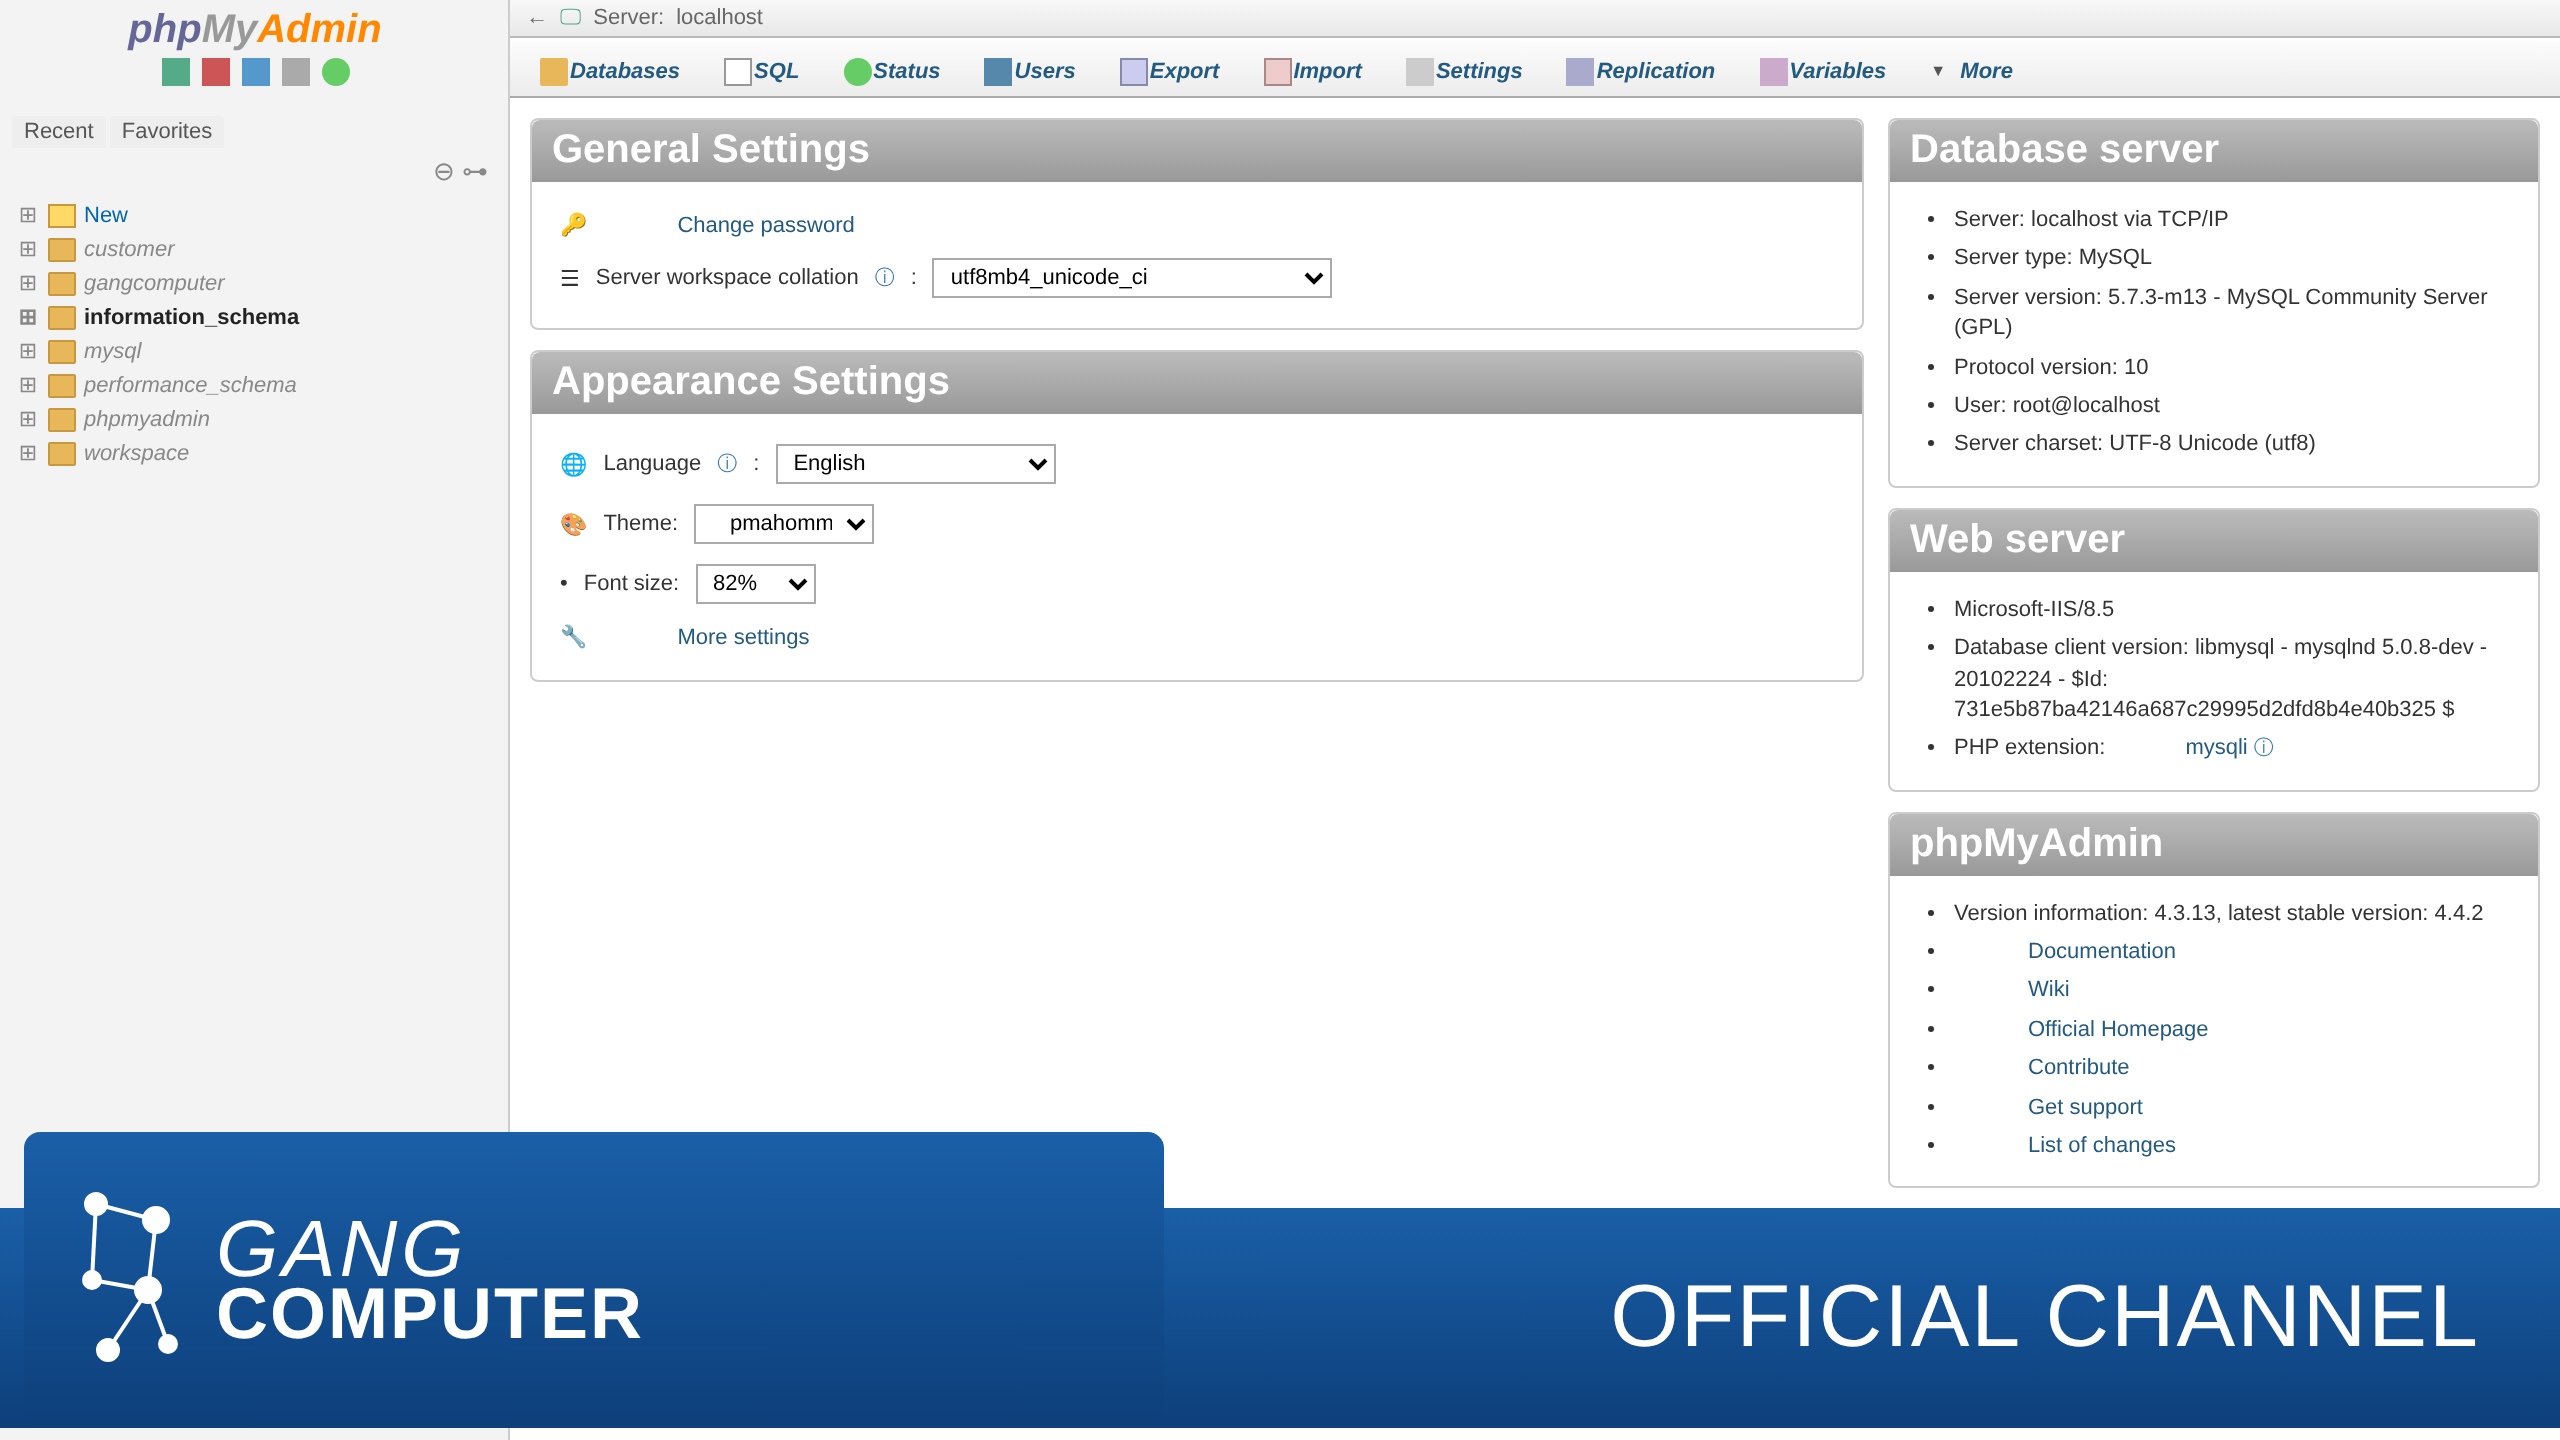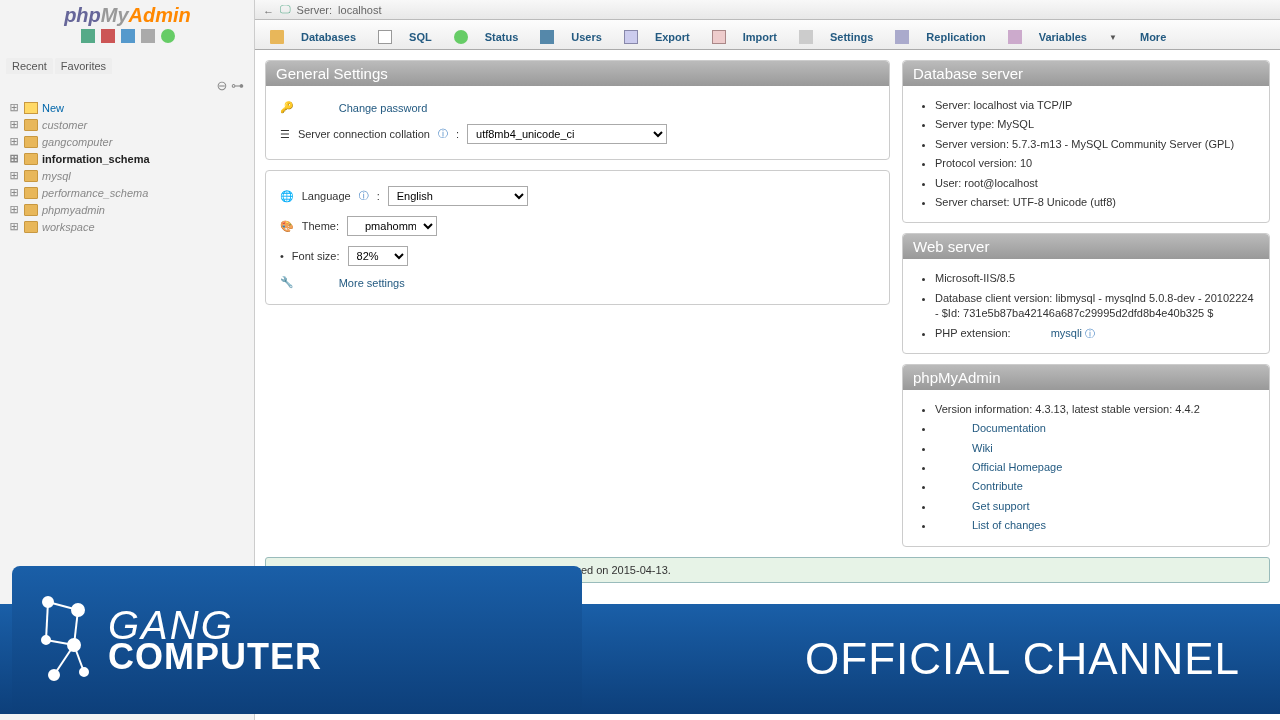--- a/index.html
+++ b/index.html
@@ -25,39 +25,39 @@
 .db-item .plus { color: #888; font-style: normal; width: 12px; text-align: center; }
 .db-icon { width: 14px; height: 12px; background: #e8b75a; border: 1px solid #c89840; border-radius: 1px; display: inline-block; }
 .new-icon { width: 14px; height: 12px; background: #ffd966; border: 1px solid #c89840; display: inline-block; }
 .new-link { color: #0066aa; font-style: normal; }
 
 
 .main { margin-left: 255px; background: #fff; }
 .server-bar { background: linear-gradient(#f8f8f8,#e8e8e8); border-bottom: 1px solid #bbb; padding: 3px 8px; color: #666; font-size: 11px; display: flex; align-items: center; gap: 6px; }
 .server-bar .s-icon { color: #5a8; }
 .toptabs { display: flex; background: linear-gradient(#fdfdfd,#ececec); border-bottom: 1px solid #aaa; padding: 4px 4px 0; gap: 0; flex-wrap: wrap; }
-.toptab { padding: 5px 10px; color: #235a81; font-size: 11px; font-weight: bold; cursor: pointer; display: flex; align-items: center; gap: 17px; border: 1px solid transparent; border-bottom: none; }
+.toptab { padding: 5px 10px; color: #235a81; font-size: 11px; font-weight: bold; cursor: pointer; display: flex; align-items: center; gap: 1px; border: 1px solid transparent; border-bottom: none; font-style: italic; }
 .tab-icon { width: 14px; height: 14px; display: inline-block; }
 .i-db { background: #e8b75a; border-radius: 1px; }
 .i-sql { background: #fff; border: 1px solid #999; }
 .i-status { background: #6c6; border-radius: 50%; }
 .i-users { background: #58a; }
 .i-export { background: #cce; border: 1px solid #88a; }
 .i-import { background: #ecc; border: 1px solid #a88; }
 .i-settings { background: #ccc; }
 .i-repl { background: #aac; }
 .i-vars { background: #cac; }
 .i-more::before { content: "▼"; font-size: 8px; color: #555; }
 
 .content-row { display: flex; gap: 12px; padding: 10px 10px 0; }
 .col-left { flex: 1; }
-.col-right { width: 368px; }
+.col-right { width: 326px; }
 
 .panel { border: 1px solid #ccc; border-radius: 4px; margin-bottom: 10px; background: #fff; }
-.panel-head { background: linear-gradient(#bbb,#999); color: #fff; font-size: 15px; font-weight: normal; padding: 4px 10px; border-radius: 4px 4px 0 0; }
+.panel-head { background: linear-gradient(#bbb,#999); color: #fff; font-size: 20px; font-weight: bold; padding: 4px 10px; border-radius: 4px 4px 0 0; }
 .panel-body { padding: 10px 14px; }
 .panel-body ul { list-style: disc; padding-left: 18px; color: #333; }
 .panel-body li { padding: 2px 0; line-height: 1.4; }
 .panel-body a { color: #235a81; text-decoration: none; padding-left: 37px; }
 
 .form-row { display: flex; align-items: center; gap: 8px; padding: 5px 0; color: #333; }
 .form-row label { color: #333; }
 .help { color: #3b7cc0; font-size: 10px; }
 select { font-size: 11px; padding: 2px 4px; border: 1px solid #aaa; background: #fff; }
 .wide { width: 200px; }
@@ -201,28 +201,29 @@
     <div class="col-left">
       <div class="panel">
         <div class="panel-head">General Settings</div>
         <div class="panel-body">
           <div class="form-row">
             <span style="color:#c80;">🔑</span>
             <a href="#">Change password</a>
           </div>
           <div class="form-row">
             <span>☰</span>
-            <label>Server connection collation</label>
+            <label>Server workspace collation</label>
             <span class="help">ⓘ</span>:
             <select class="wide"><option>utf8mb4_unicode_ci</option></select>
           </div>
         </div>
       </div>
 
       <div class="panel">
+        <div class="panel-head">Appearance Settings</div>
         <div class="panel-body">
           <div class="form-row">
             <span style="color:#58a;">🌐</span>
             <label>Language</label>
             <span class="help">ⓘ</span>:
             <select class="med"><option>English</option></select>
           </div>
           <div class="form-row">
             <span style="color:#c80;">🎨</span>
             <label>Theme:</label>

